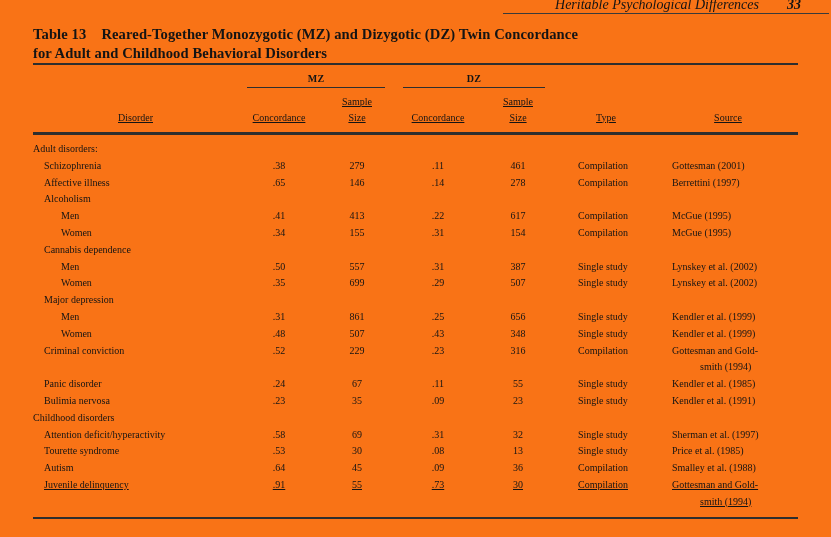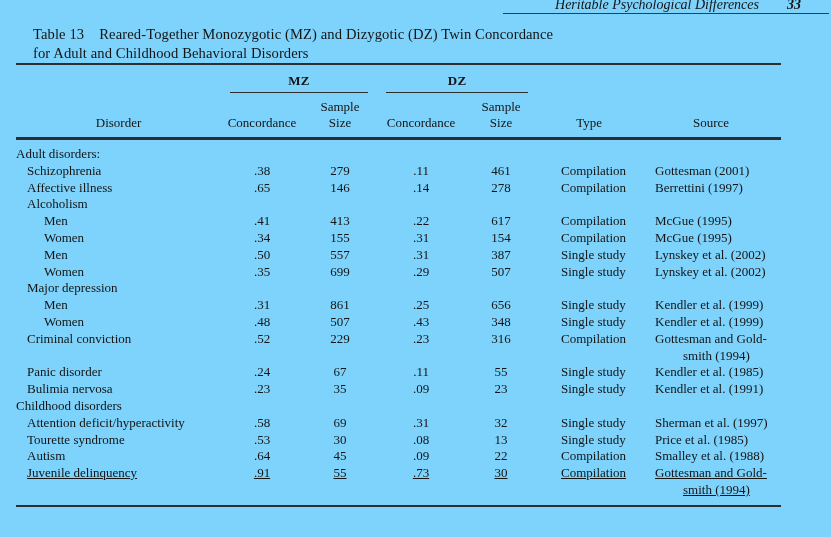--- a/index.html
+++ b/index.html
@@ -1,21 +1,21 @@
 <!DOCTYPE html>
 <html><head>
 <meta charset="utf-8">
 <style>
   html,body { margin:0; padding:0; }
   body { background:#e8e8e8; }
   .page {
     position: relative;
     width: 831px;
     height: 537px;
-    background: #7dd3fc;
+    background: #f97316;
     color: #141414;
     font-family: "Liberation Serif", "DejaVu Serif", serif;
     overflow: hidden;
   }
 
   
   .running-head {
     position: absolute;
     top: -3px;
     right: 30px;
@@ -36,37 +36,37 @@
     border-bottom: 1.5px solid #3a3a3a;
   }
 
   
   .table-title {
     position: absolute;
     top: 25px;
     left: 33px;
     width: 765px;
     font-size: 14.6px;
-    font-weight: 400;
+    font-weight: 700;
     line-height: 18.5px;
     letter-spacing: .1px;
   }
   .tt-num { margin-right: 15px; }
 
   
   table.concordance {
     position: absolute;
     top: 63px;
-    left: 16px;
+    left: 33px;
     width: 765px;
     table-layout: fixed;
     border-collapse: collapse;
     border-top: 2px solid #2e2e2e;
     border-bottom: 2.5px solid #2e2e2e;
-    font-size: 13px;
+    font-size: 10px;
   }
   col.w-disorder { width: 205px; }
   col.w-mzc { width: 82px; }
   col.w-mzn { width: 74px; }
   col.w-dzc { width: 88px; }
   col.w-dzn { width: 72px; }
   col.w-type { width: 104px; }
   col.w-source { width: 140px; }
 
   thead th, thead td { font-weight: 400; padding: 0; vertical-align: bottom; }
@@ -76,20 +76,21 @@
     padding-bottom: 3px;
     text-align: center;
     border-bottom: 1.5px solid #2e2e2e;
   }
   .group-label { font-weight: 700; letter-spacing: .3px; }
   tr.col-row th {
     border-bottom: 3px solid #2e2e2e;
     padding: 6px 0 7px 0;
     text-align: center;
     line-height: 15.5px;
+    text-decoration: underline;
   }
 
   tbody td {
     padding: 0;
     line-height: 16.8px;
     vertical-align: top;
     white-space: nowrap;
   }
   tbody tr:first-child td { padding-top: 6px; margin-left: 25px; }
   tbody tr:last-child td { padding-bottom: 6px; text-decoration: underline; }
@@ -201,20 +202,29 @@
         <tr>
           <td class="c-disorder ind2">Women</td>
           <td class="c-num">.34</td>
           <td class="c-num">155</td>
           <td class="c-num">.31</td>
           <td class="c-num">154</td>
           <td class="c-type">Compilation</td>
           <td class="c-source">McGue (1995)</td>
         </tr>
         <tr>
+          <td class="c-disorder ind1">Cannabis dependence</td>
+          <td class="c-num"></td>
+          <td class="c-num"></td>
+          <td class="c-num"></td>
+          <td class="c-num"></td>
+          <td class="c-type"></td>
+          <td class="c-source"></td>
+        </tr>
+        <tr>
           <td class="c-disorder ind2">Men</td>
           <td class="c-num">.50</td>
           <td class="c-num">557</td>
           <td class="c-num">.31</td>
           <td class="c-num">387</td>
           <td class="c-type">Single study</td>
           <td class="c-source">Lynskey et al. (2002)</td>
         </tr>
         <tr>
           <td class="c-disorder ind2">Women</td>
@@ -304,21 +314,21 @@
           <td class="c-num">.08</td>
           <td class="c-num">13</td>
           <td class="c-type">Single study</td>
           <td class="c-source">Price et al. (1985)</td>
         </tr>
         <tr>
           <td class="c-disorder ind1">Autism</td>
           <td class="c-num">.64</td>
           <td class="c-num">45</td>
           <td class="c-num">.09</td>
-          <td class="c-num">22</td>
+          <td class="c-num">36</td>
           <td class="c-type">Compilation</td>
           <td class="c-source">Smalley et al. (1988)</td>
         </tr>
         <tr>
           <td class="c-disorder ind1">Juvenile delinquency</td>
           <td class="c-num">.91</td>
           <td class="c-num">55</td>
           <td class="c-num">.73</td>
           <td class="c-num">30</td>
           <td class="c-type">Compilation</td>

